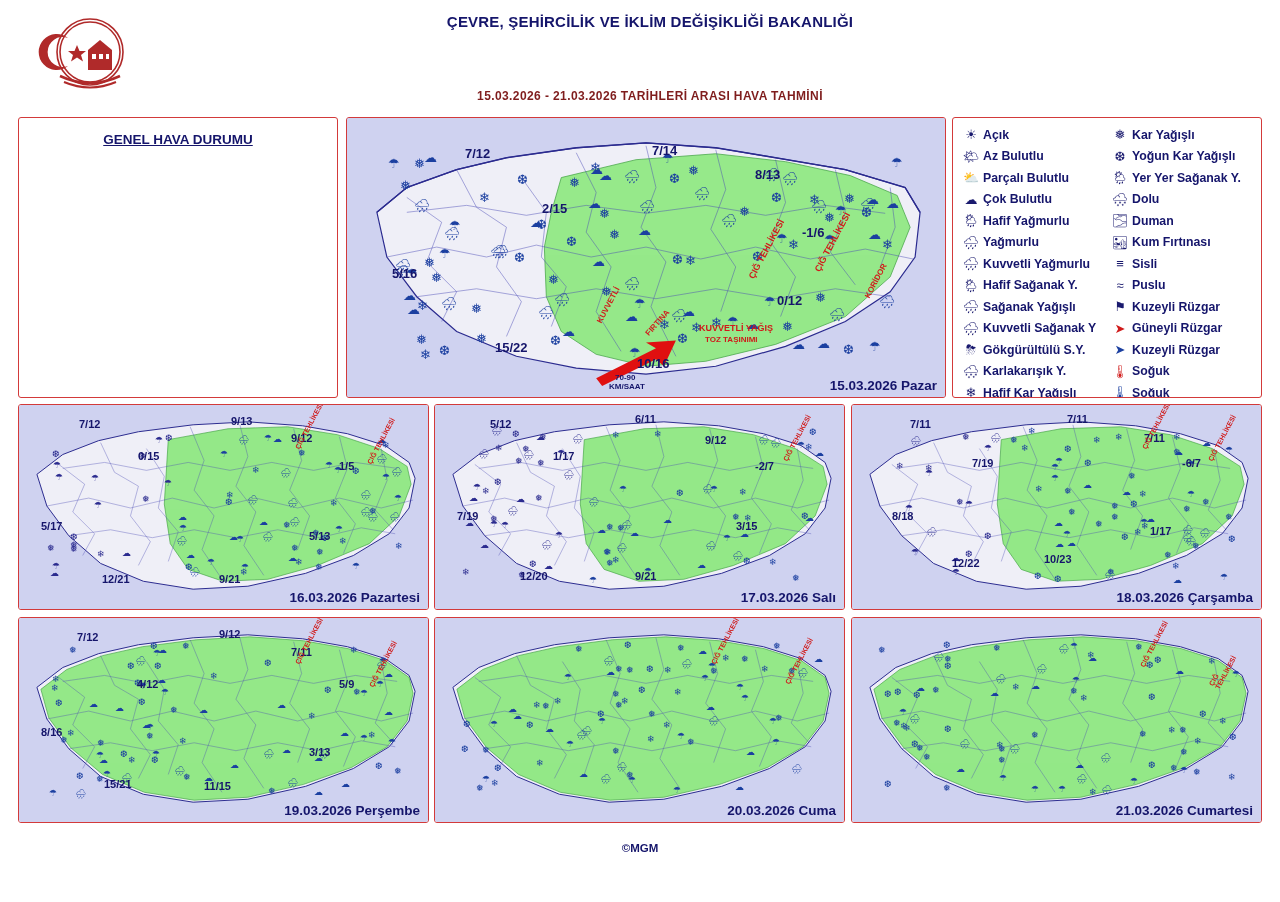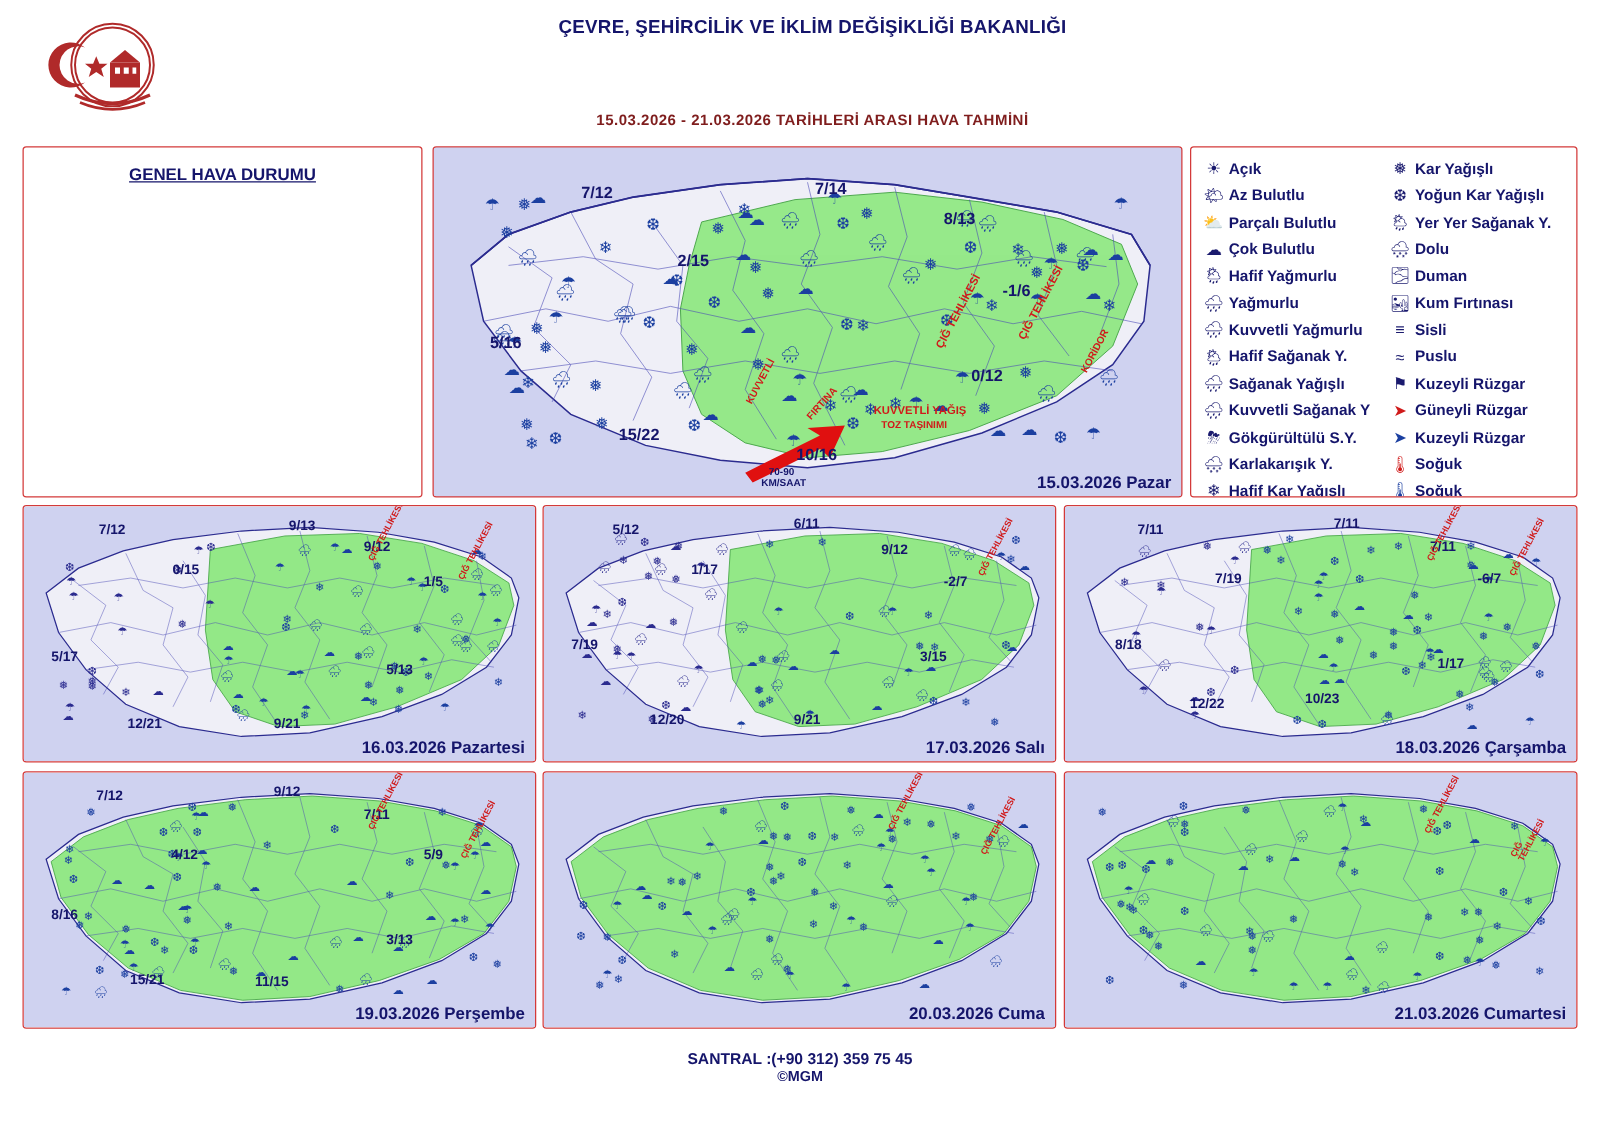--- a/index.html
+++ b/index.html
@@ -977,17 +977,16 @@
       <span class="wsm" style="left:160px;top:65px;color:#1b3fa0">❄</span>
       <span class="wsm" style="left:296px;top:75px;color:#1b3fa0">❆</span>
       <span class="wsm" style="left:342px;top:119px;color:#1b3fa0">❄</span>
       <span class="wsm" style="left:92px;top:107px;color:#1b3fa0">❆</span>
       <span class="wsm" style="left:48px;top:104px;color:#1b3fa0">❄</span>
       <span class="warn" style="left:290px;top:45px;font-size:7px;transform:rotate(-62deg);transform-origin:left center;">ÇIĞ TEHLİKESİ</span>
       <span class="warn" style="left:362px;top:62px;font-size:7px;transform:rotate(-62deg);transform-origin:left center;">ÇIĞ TEHLİKESİ</span>
     </div>
 
   <div class="footer">
-    <div class="f1">SANTRAL :(+90 312) 359 75 45</div>
     <div class="f3">©MGM</div>
   </div>
 
 </div>
 
 </body></html>

